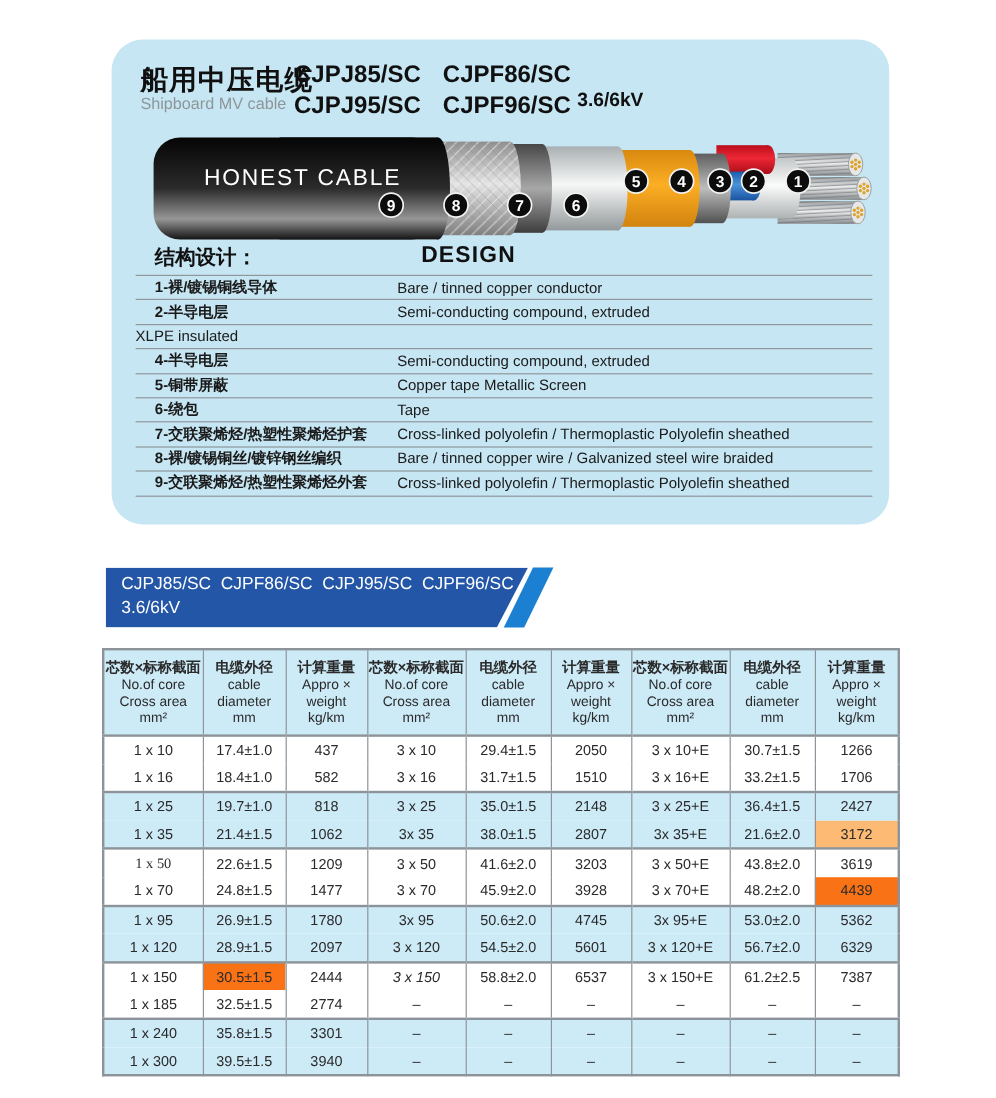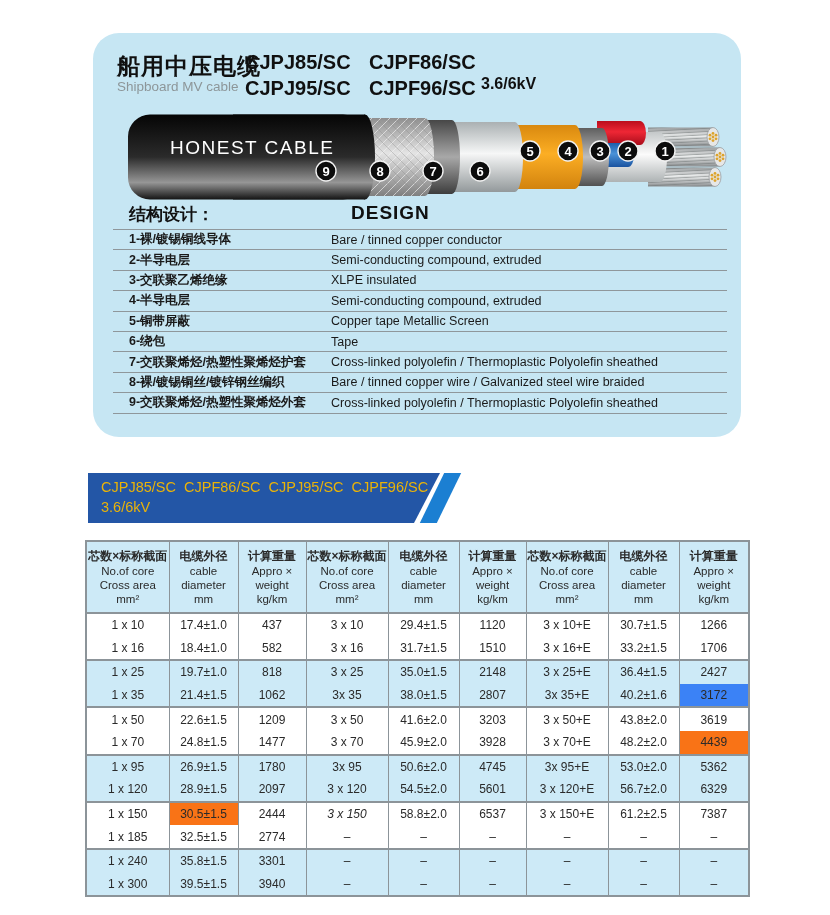--- a/index.html
+++ b/index.html
@@ -28,21 +28,21 @@
     display:grid;grid-template-columns:218px 1fr;align-items:center;
     height:19.4px;border-top:1.5px solid #8f979b;
   }
   .design-row:last-child{border-bottom:1.5px solid #8f979b;}
   .design-row .cn{padding-left:16px;font-size:12.5px;font-weight:700;color:#1a1a1a;white-space:nowrap;}
   .design-row .en{font-size:12.5px;color:#1a1a1a;white-space:nowrap;}
   
   .banner{
     position:absolute;left:88px;top:473px;width:352px;height:50px;
     clip-path:polygon(0 0,100% 0,calc(100% - 26px) 100%,0 100%);
-    color:#eab308;
+    color:#ffffff;
   }
   .banner .l1{position:absolute;left:13px;top:6px;font-size:14.5px;white-space:pre;}
   .banner .l2{position:absolute;left:13px;top:26px;font-size:14.5px;}
   .banner-accent{position:absolute;top:473px;left:432px;width:17px;height:50px;transform:skewX(-26deg);}
   
   .spec-table{
     position:absolute;left:85px;top:540px;width:663px;
     border-collapse:collapse;table-layout:fixed;background:#ffffff;
     font-size:12px;color:#2a2a2a;
   }
@@ -228,21 +228,20 @@
   <div class="design-rows" id="design-rows">
       <div class="design-row">
         <span class="cn">1-裸/镀锡铜线导体</span>
         <span class="en">Bare / tinned copper conductor</span>
       </div>
       <div class="design-row">
         <span class="cn">2-半导电层</span>
         <span class="en">Semi-conducting compound, extruded</span>
       </div>
       <div class="design-row">
-        <span class="cn">3-交联聚乙烯绝缘</span>
         <span class="en">XLPE insulated</span>
       </div>
       <div class="design-row">
         <span class="cn">4-半导电层</span>
         <span class="en">Semi-conducting compound, extruded</span>
       </div>
       <div class="design-row">
         <span class="cn">5-铜带屏蔽</span>
         <span class="en">Copper tape Metallic Screen</span>
       </div>
@@ -341,21 +340,21 @@
         </th>
       </tr>
     </thead>
   <tbody id="tbody">
       <tr class="band-start">
         <td style="background: rgb(255, 255, 255);">1 x 10</td>
         <td style="background: rgb(255, 255, 255);">17.4±1.0</td>
         <td style="background: rgb(255, 255, 255);">437</td>
         <td style="background: rgb(255, 255, 255);">3 x 10</td>
         <td style="background: rgb(255, 255, 255);">29.4±1.5</td>
-        <td style="background: rgb(255, 255, 255);">1120</td>
+        <td style="background: rgb(255, 255, 255);">2050</td>
         <td style="background: rgb(255, 255, 255);">3 x 10+E</td>
         <td style="background: rgb(255, 255, 255);">30.7±1.5</td>
         <td style="background: rgb(255, 255, 255);">1266</td>
       </tr>
       <tr class="">
         <td style="background: rgb(255, 255, 255);">1 x 16</td>
         <td style="background: rgb(255, 255, 255);">18.4±1.0</td>
         <td style="background: rgb(255, 255, 255);">582</td>
         <td style="background: rgb(255, 255, 255);">3 x 16</td>
         <td style="background: rgb(255, 255, 255);">31.7±1.5</td>
@@ -376,25 +375,25 @@
         <td style="background: rgb(205, 234, 247);">2427</td>
       </tr>
       <tr class="">
         <td style="background: rgb(205, 234, 247);">1 x 35</td>
         <td style="background: rgb(205, 234, 247);">21.4±1.5</td>
         <td style="background: rgb(205, 234, 247);">1062</td>
         <td style="background: rgb(205, 234, 247);">3x 35</td>
         <td style="background: rgb(205, 234, 247);">38.0±1.5</td>
         <td style="background: rgb(205, 234, 247);">2807</td>
         <td style="background: rgb(205, 234, 247);">3x 35+E</td>
-        <td style="background: rgb(205, 234, 247);">40.2±1.6</td>
-        <td style="background: #3b82f6;">3172</td>
-      </tr>
-      <tr class="band-start">
-        <td style="background: rgb(255, 255, 255);">1 x 50</td>
+        <td style="background: rgb(205, 234, 247);">21.6±2.0</td>
+        <td style="background: #fdba74;">3172</td>
+      </tr>
+      <tr class="band-start">
+        <td style="background: rgb(255, 255, 255); font-family: Liberation Serif, serif;">1 x 50</td>
         <td style="background: rgb(255, 255, 255);">22.6±1.5</td>
         <td style="background: rgb(255, 255, 255);">1209</td>
         <td style="background: rgb(255, 255, 255);">3 x 50</td>
         <td style="background: rgb(255, 255, 255);">41.6±2.0</td>
         <td style="background: rgb(255, 255, 255);">3203</td>
         <td style="background: rgb(255, 255, 255);">3 x 50+E</td>
         <td style="background: rgb(255, 255, 255);">43.8±2.0</td>
         <td style="background: rgb(255, 255, 255);">3619</td>
       </tr>
       <tr class="">

